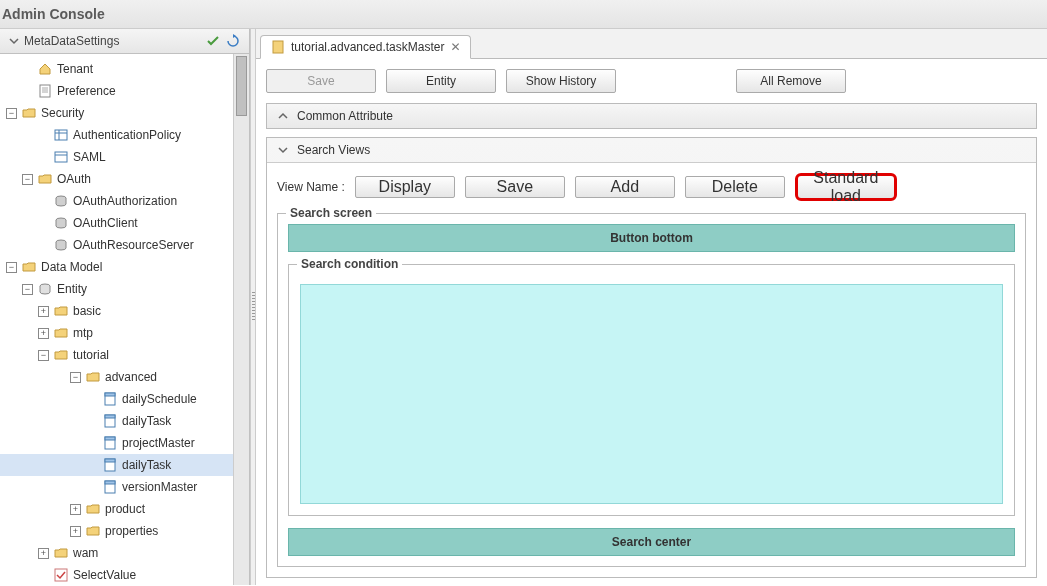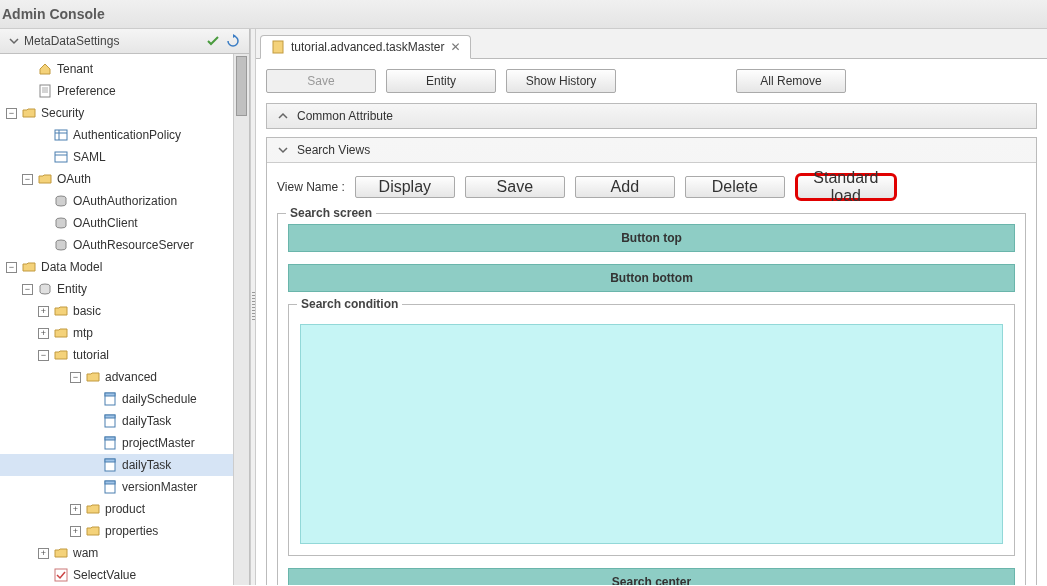--- a/index.html
+++ b/index.html
@@ -411,21 +411,20 @@
             <div class="btn2">Display</div>
             <div class="btn2">Save</div>
             <div class="btn2">Add</div>
             <div class="btn2">Delete</div>
             <div class="btn2 highlight">Standard load</div>
           </div>
 
           <div class="fieldset">
             <div class="fieldset-legend">Search screen</div>
 
-            <div class="teal-bar">Button top</div>
             <div class="teal-bar">Button bottom</div>
 
             <div class="subset">
               <div class="fieldset-legend">Search condition</div>
               <div class="cyan-box"></div>
             </div>
 
             <div class="teal-bar" style="margin-bottom:0">Search center</div>
           </div>
 

